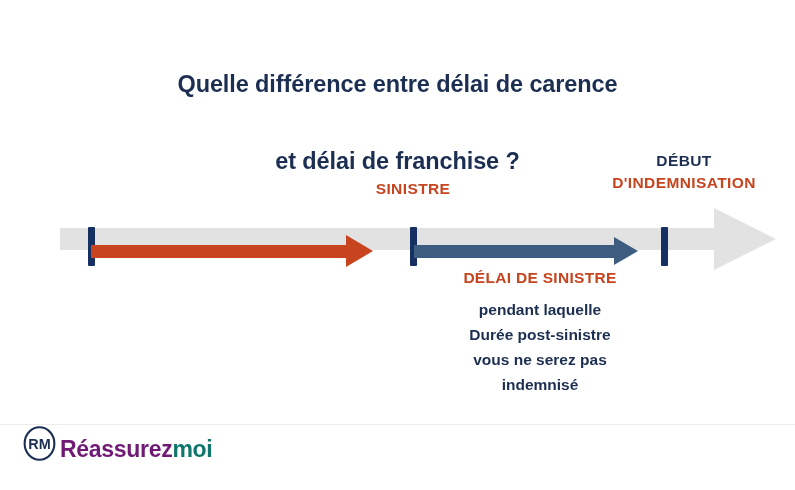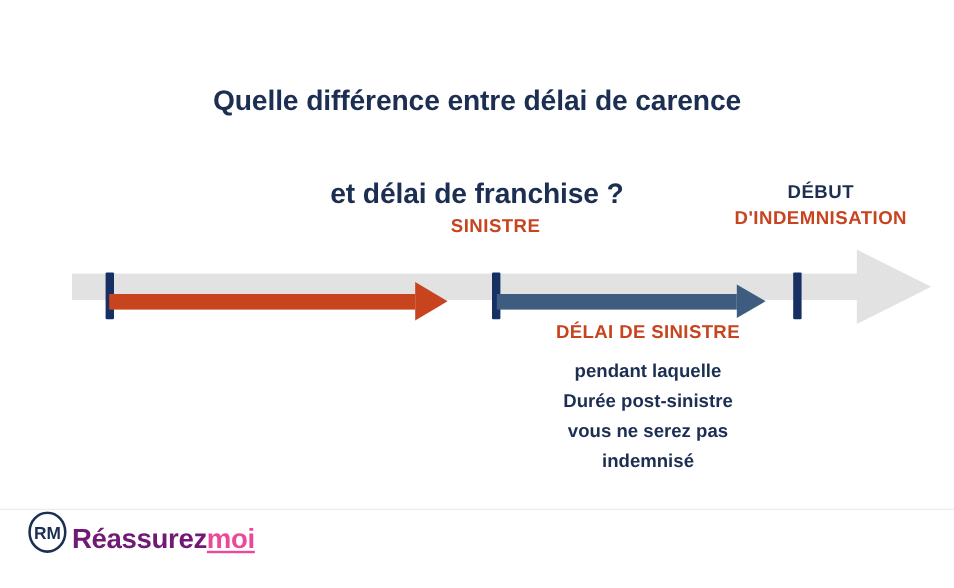--- a/index.html
+++ b/index.html
@@ -151,21 +151,21 @@
     height: 35px;
     flex: 0 0 auto;
   }
   .logo-wordmark {
     font-size: 23px;
     font-weight: bold;
     letter-spacing: -0.3px;
     line-height: 1;
   }
   .logo-word-main { color: #701a75; }
-  .logo-word-accent { color: #ec4899; text-decoration: underline; }
+  .logo-word-accent { color: #0f766e; }
 </style>
 </head>
 <body>
 
 <div id="infographic">
 
   <div class="title">
     <span class="title-line">Quelle différence entre délai de carence</span>
     <span class="title-line">et délai de franchise ?</span>
   </div>

